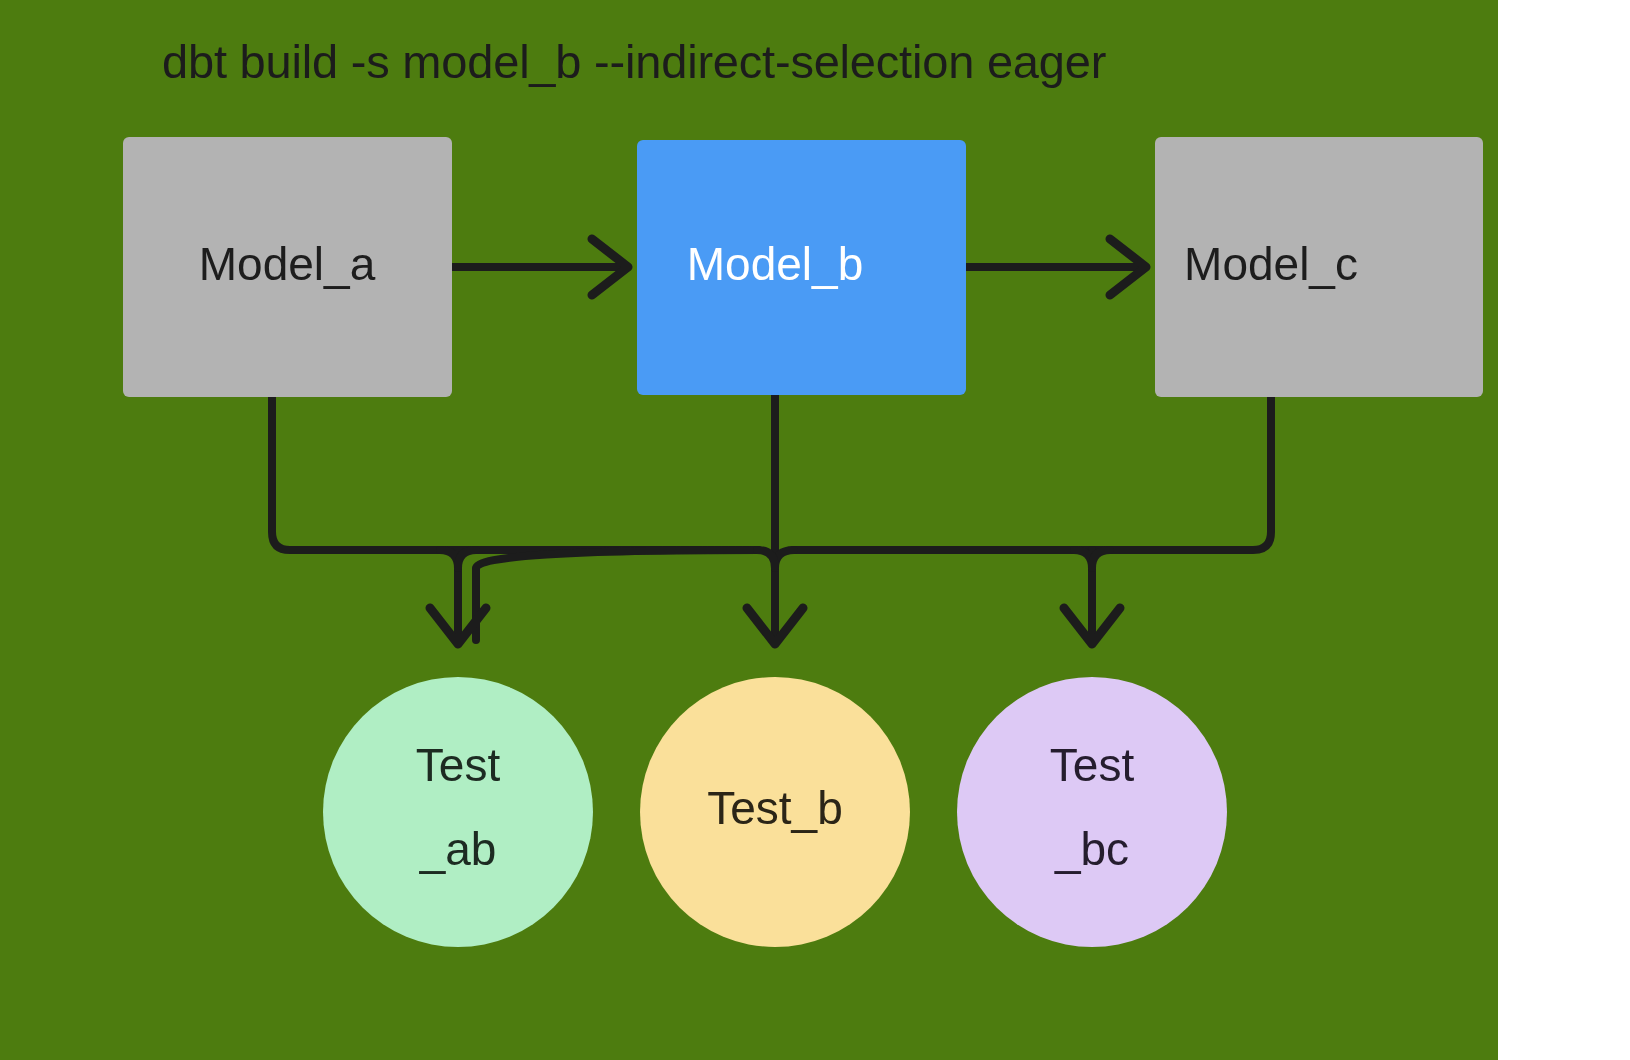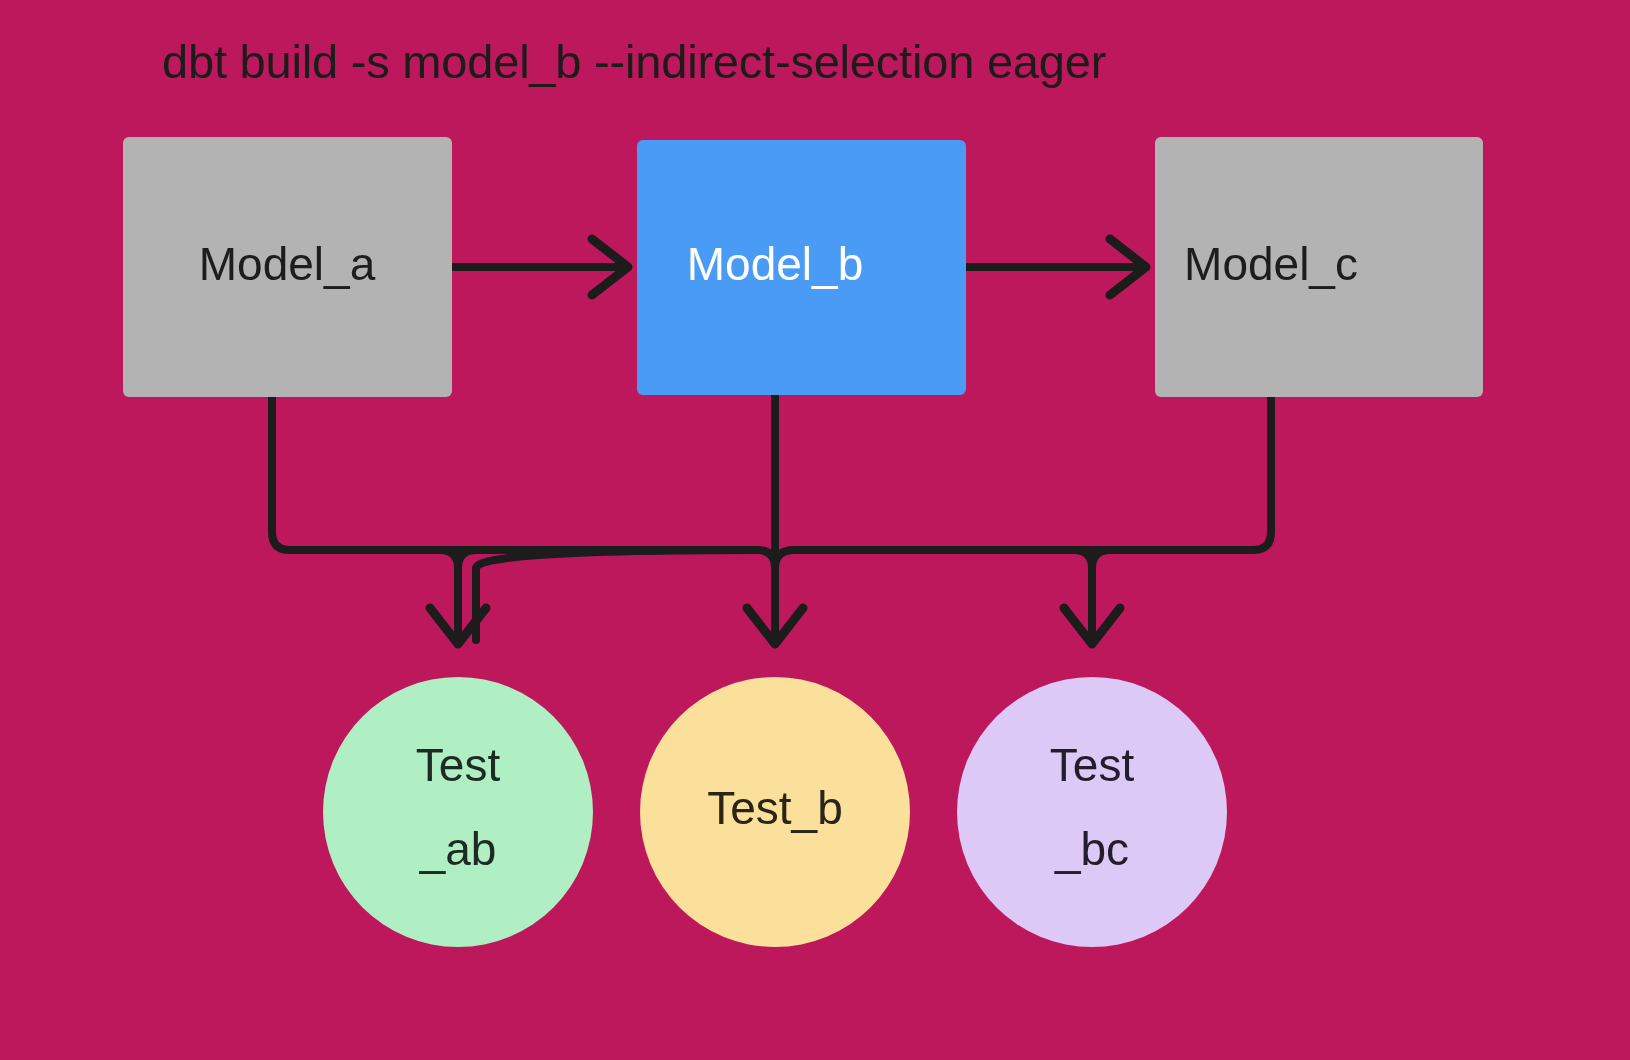--- a/index.html
+++ b/index.html
@@ -5,23 +5,23 @@
   html, body {
     margin: 0;
     padding: 0;
     background: #ffffff;
   }
   body {
     font-family: "Liberation Sans", sans-serif;
   }
   #canvas {
     position: relative;
-    width: 1630px;
+    width: 1498px;
     height: 1060px;
-    background: #be185d;
+    background: #4d7c0f;
     overflow: hidden;
   }
   #diagram-svg {
     position: absolute;
     left: 0;
     top: 0;
     width: 1630px;
     height: 1060px;
   }
   .title-text {

